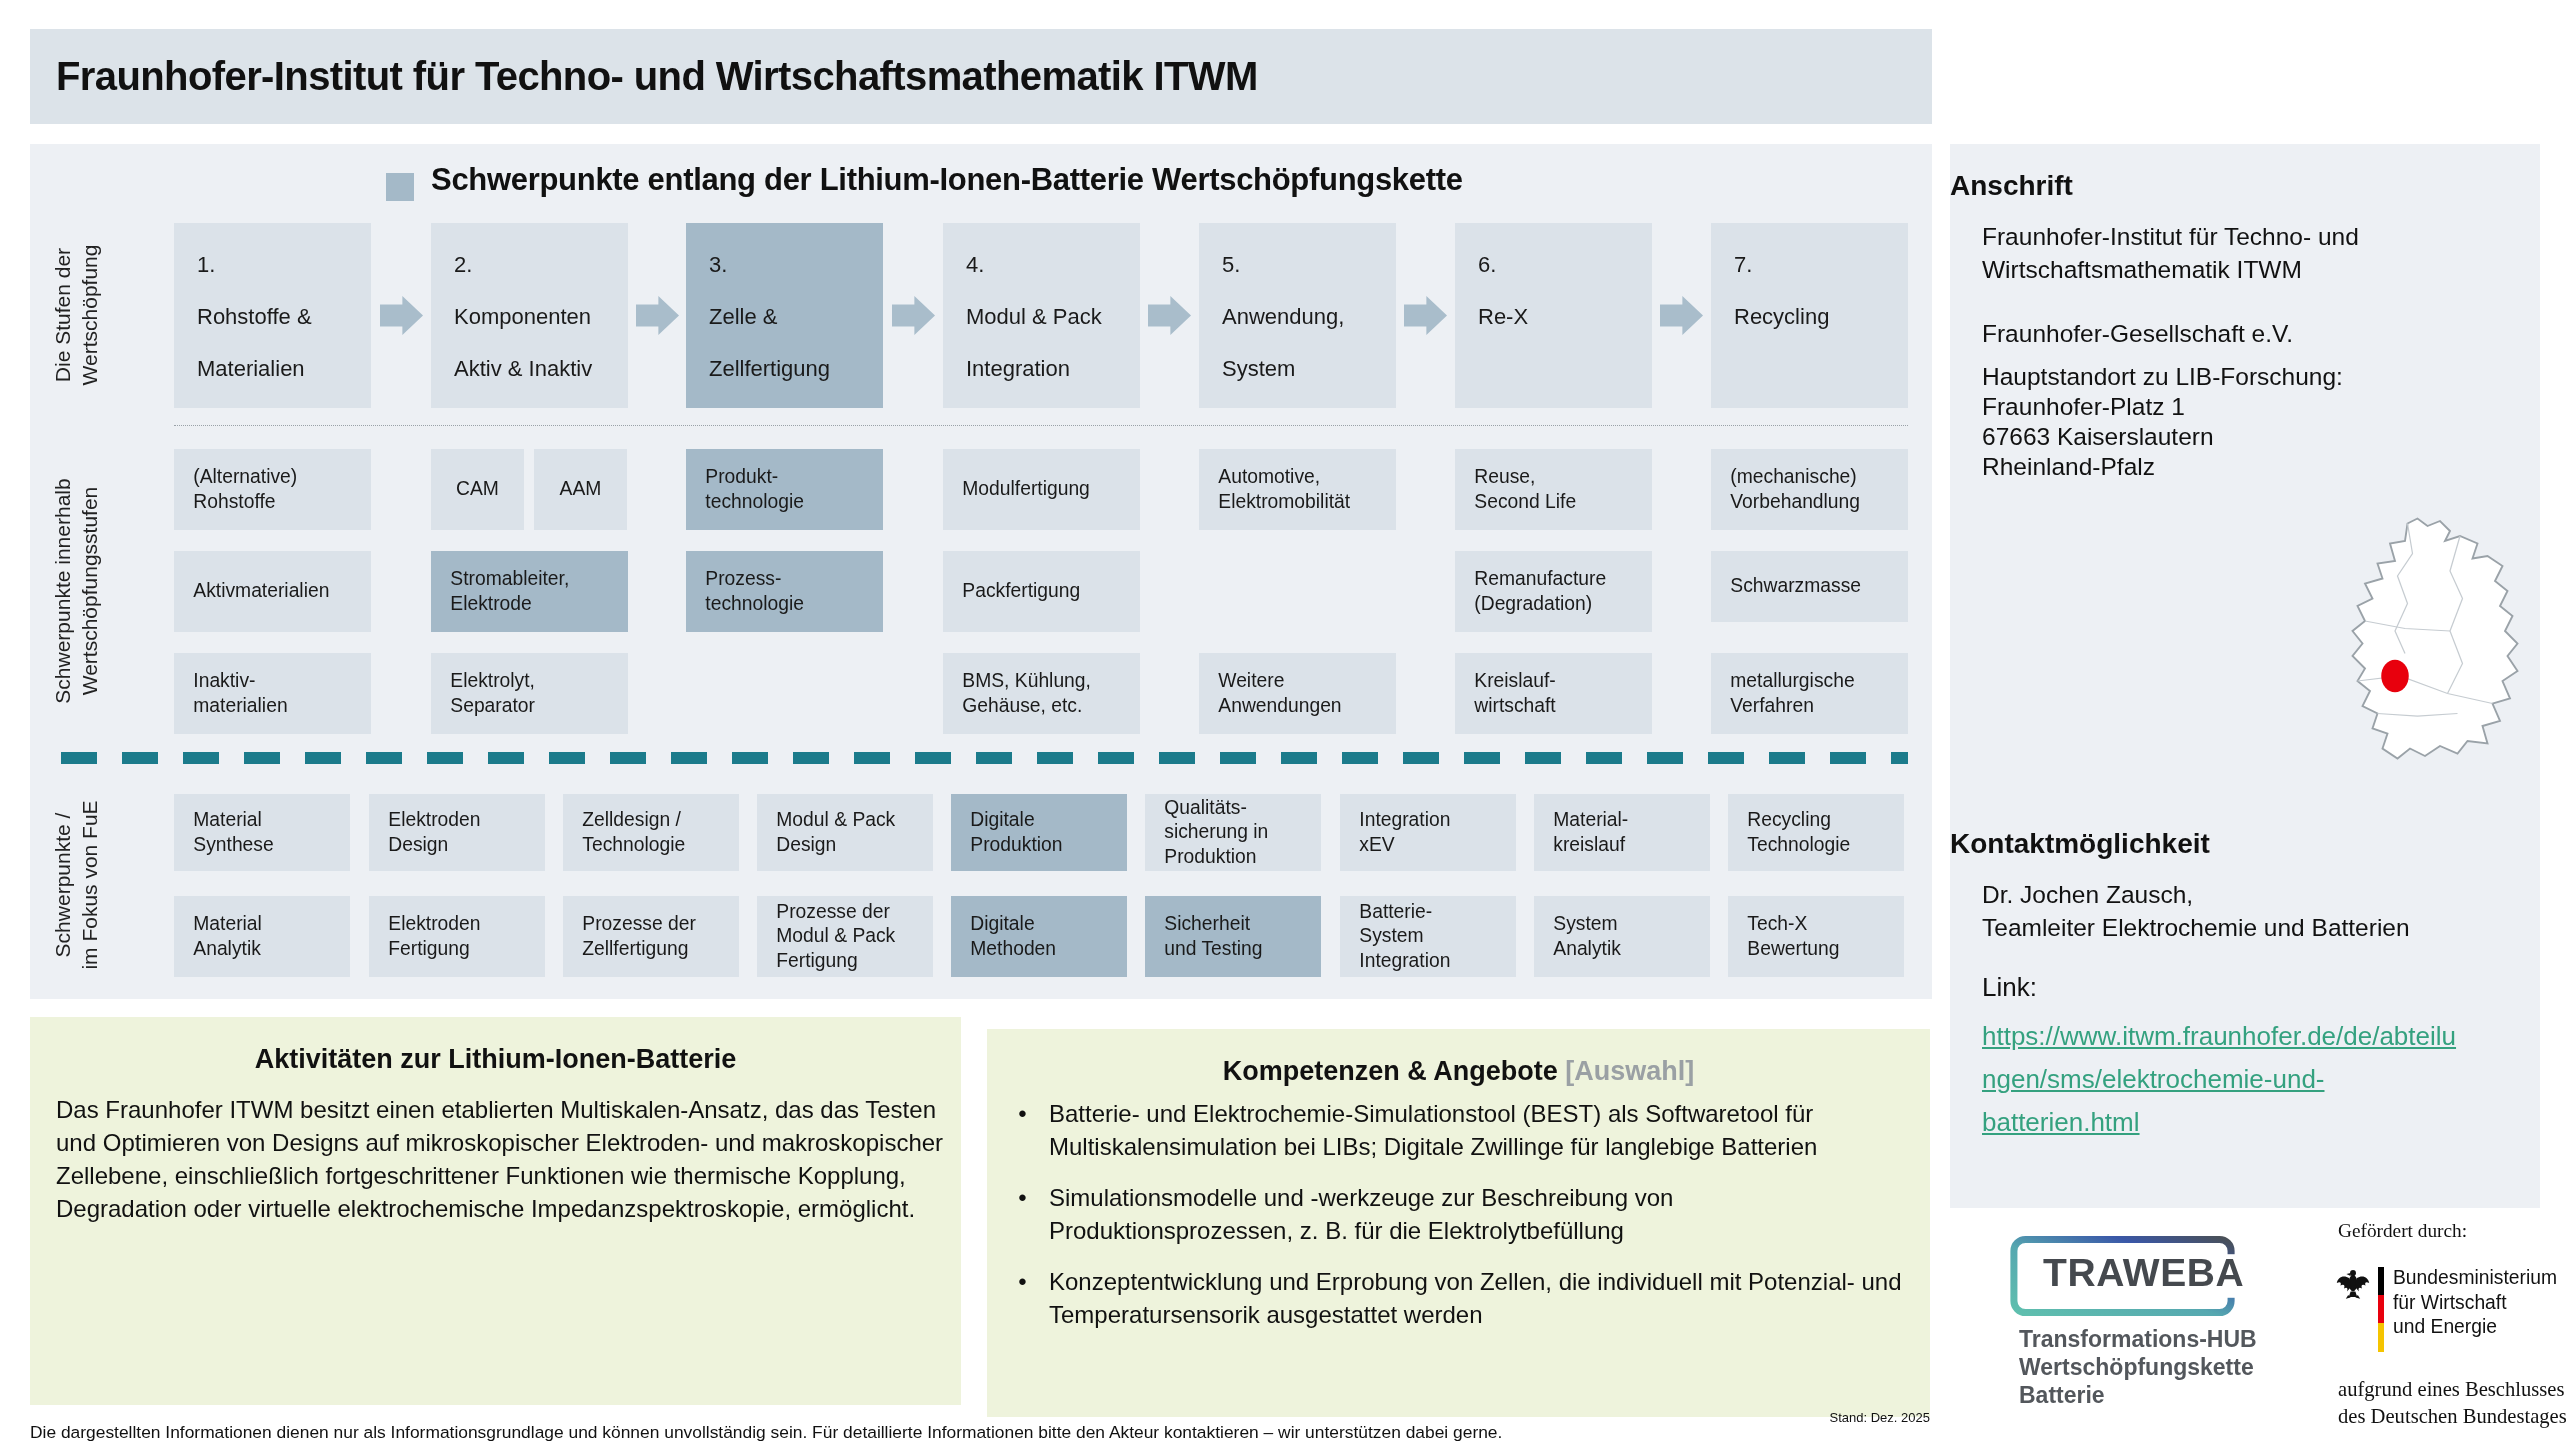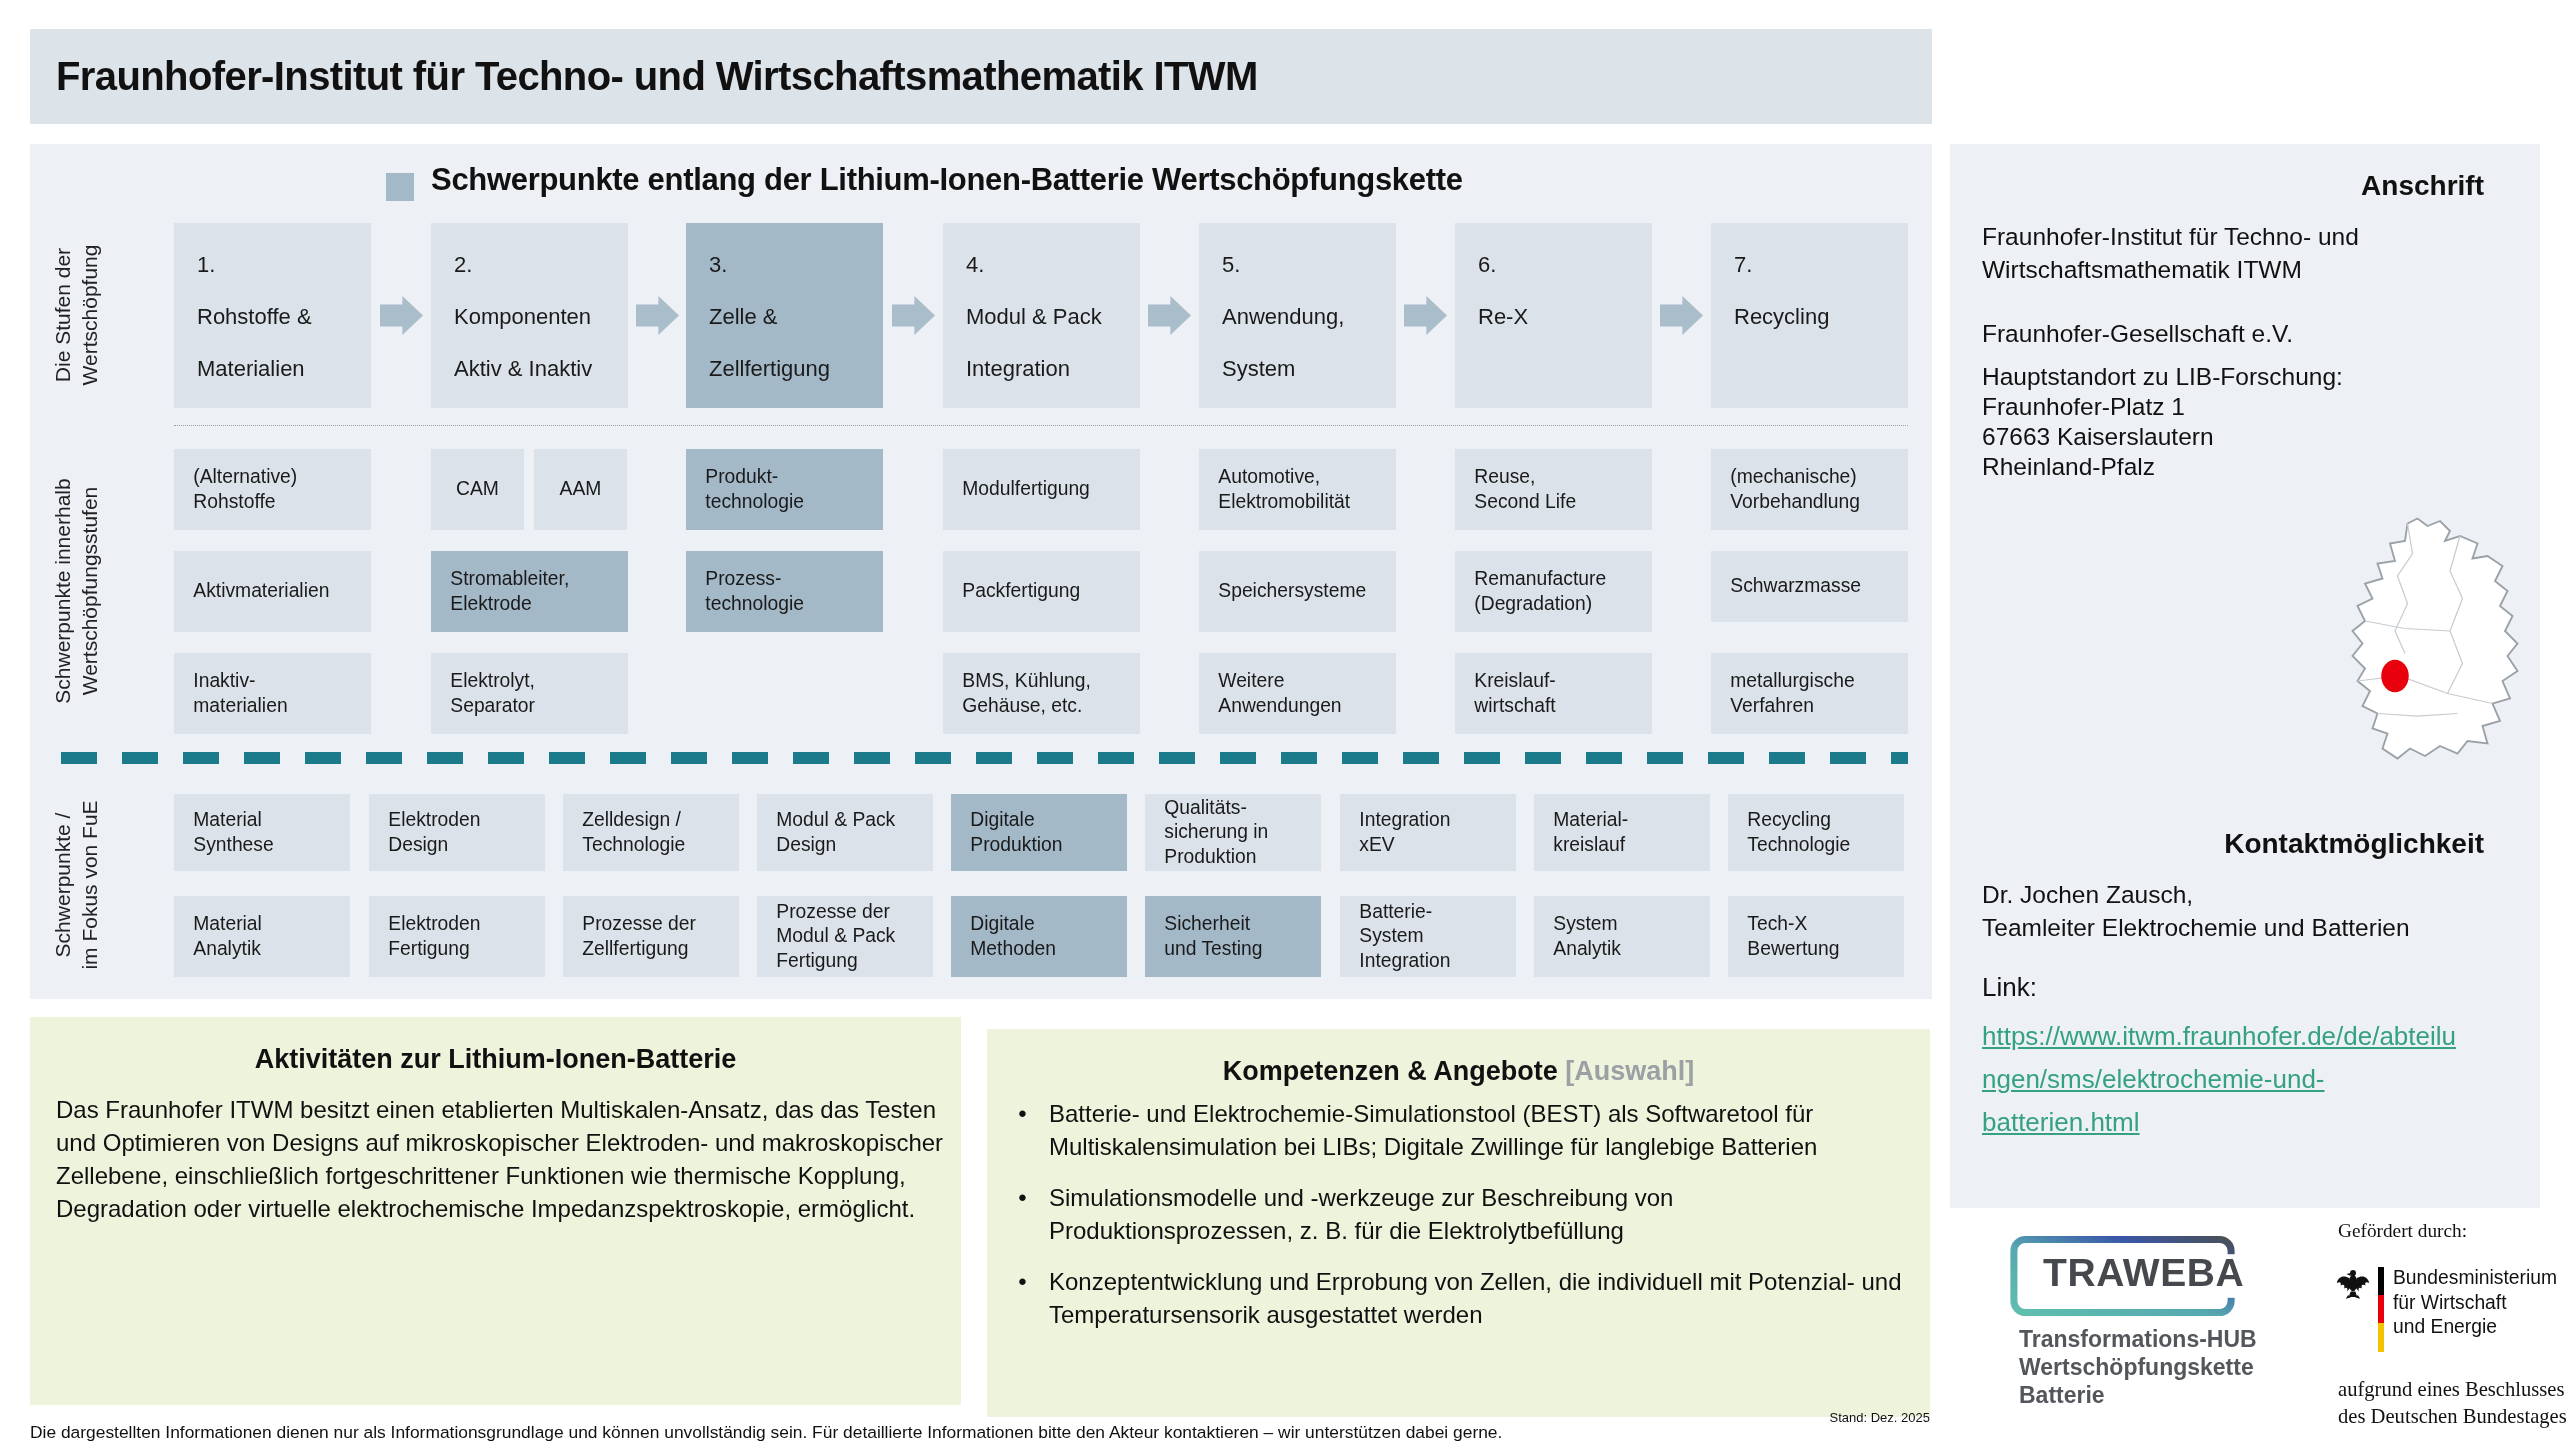--- a/index.html
+++ b/index.html
@@ -25,21 +25,21 @@
          white-space:pre-line;box-sizing:border-box;color:#1a1a1a;}
   .box{background:#dbe2e9;color:#1a1a1a;font-size:19.3px;line-height:24.5px;display:flex;align-items:center;
        padding:0 5.2px 0 19.3px;white-space:pre-line;box-sizing:border-box;}
   .hl{background:#a4b9c8;}
   .box.center{justify-content:center;padding:0;text-align:center;}
   .arrow{width:43px;height:39px;background:#a9bdcb;
          clip-path:polygon(0 22%,52% 22%,52% 0,100% 50%,52% 100%,52% 78%,0 78%);}
   .dotline{border-top:1.9px dotted #9aa2a8;height:0;}
   .tealdash{height:11.6px;background:repeating-linear-gradient(90deg,#1b7b8b 0 36px,transparent 36px 61px);}
   
-  .side-h{width:534px;text-align:right;font-size:28px;font-weight:bold;}
+  .side-h{width:534px;text-align:left;font-size:28px;font-weight:bold;}
   .side-text{font-size:24.5px;line-height:33px;white-space:pre-line;}
   .addr3{line-height:30px;}
   .link-label{font-size:26px;}
   .side-link{font-size:26px;line-height:43px;white-space:pre-line;color:#34a17f;
              text-decoration:underline;cursor:pointer;}
   
   .green-h{width:100%;text-align:center;font-size:27px;font-weight:bold;}
   .green-tag{color:#9aa0a4;}
   .green-p{font-size:24px;line-height:33px;}
   .bullet{position:relative;padding-left:36px;margin-bottom:18px;font-size:24px;line-height:33px;}
@@ -117,21 +117,20 @@
 Second Life</div>
   <div class="abs box" style="left:1681px;top:305px;width:197px;height:81px;">(mechanische)
 Vorbehandlung</div>
 
   <div class="abs box" style="left:144px;top:407px;width:197px;height:81px;">Aktivmaterialien</div>
   <div class="abs box hl" style="left:401px;top:407px;width:197px;height:81px;">Stromableiter,
 Elektrode</div>
   <div class="abs box hl" style="left:656px;top:407px;width:197px;height:81px;">Prozess-
 technologie</div>
   <div class="abs box" style="left:913px;top:407px;width:197px;height:81px;">Packfertigung</div>
-  <div class="abs box" style="left:1169px;top:407px;width:197px;height:81px;">Speichersysteme</div>
   <div class="abs box" style="left:1425px;top:407px;width:197px;height:81px;">Remanufacture
 (Degradation)</div>
   <div class="abs box" style="left:1681px;top:407px;width:197px;height:71px;">Schwarzmasse</div>
 
   <div class="abs box" style="left:144px;top:509px;width:197px;height:81px;">Inaktiv-
 materialien</div>
   <div class="abs box" style="left:401px;top:509px;width:197px;height:81px;">Elektrolyt,
 Separator</div>
   <div class="abs box" style="left:913px;top:509px;width:197px;height:81px;">BMS, Kühlung,
 Gehäuse, etc.</div>

